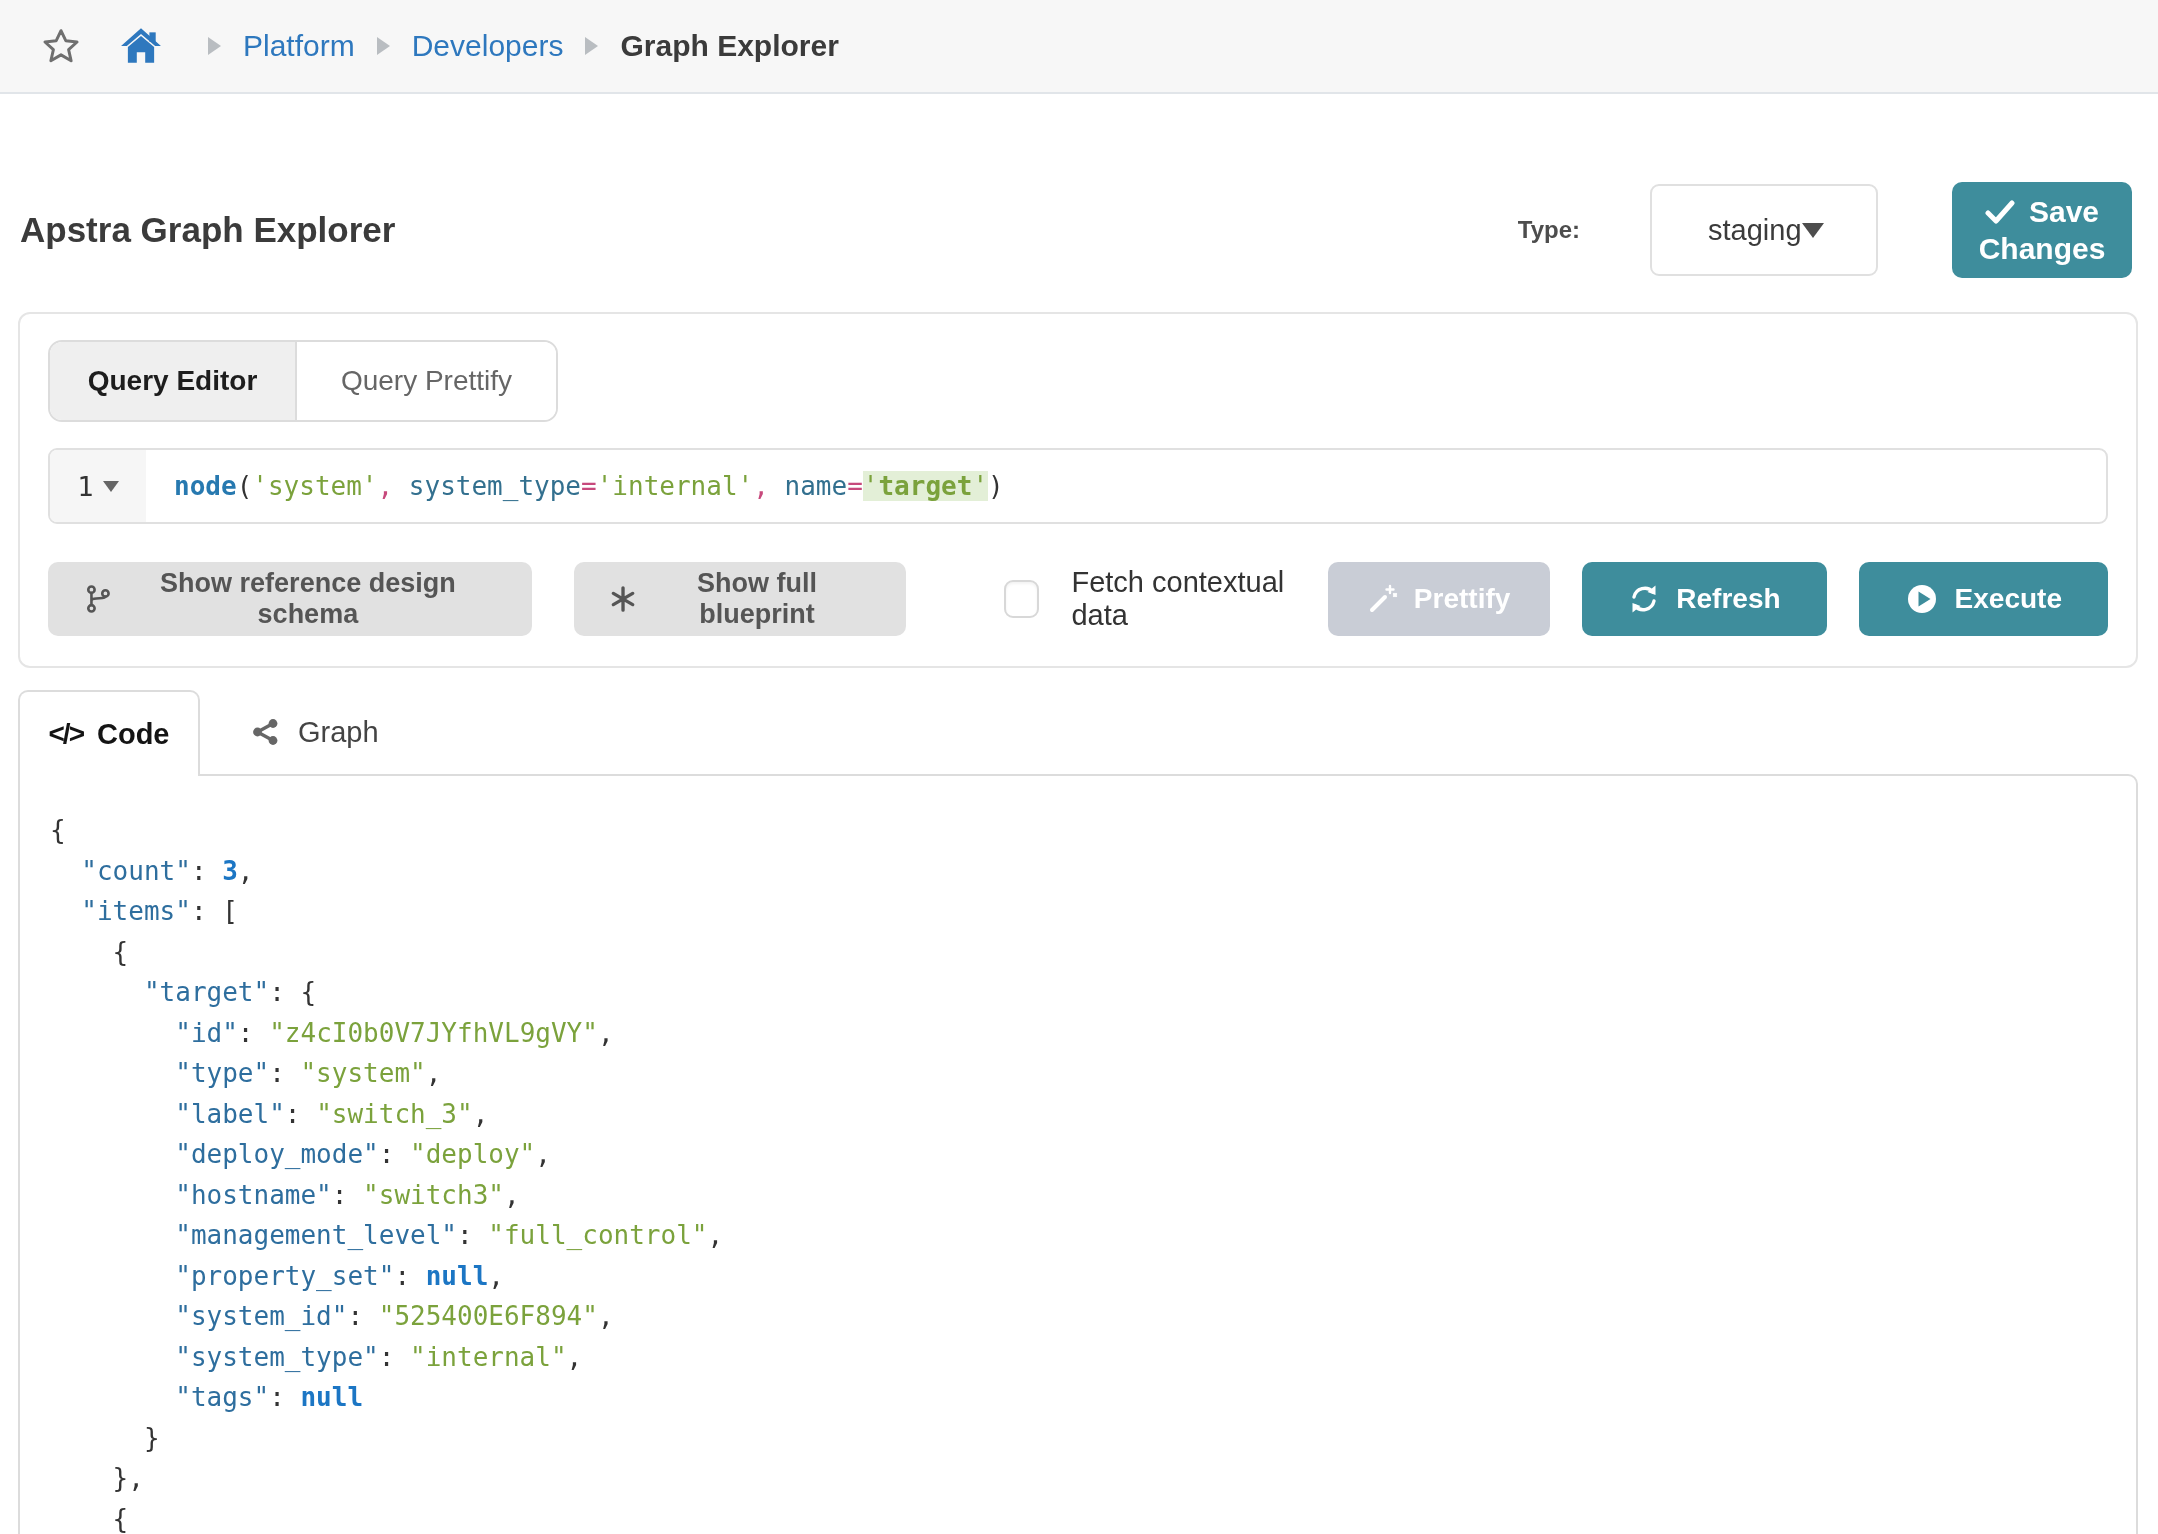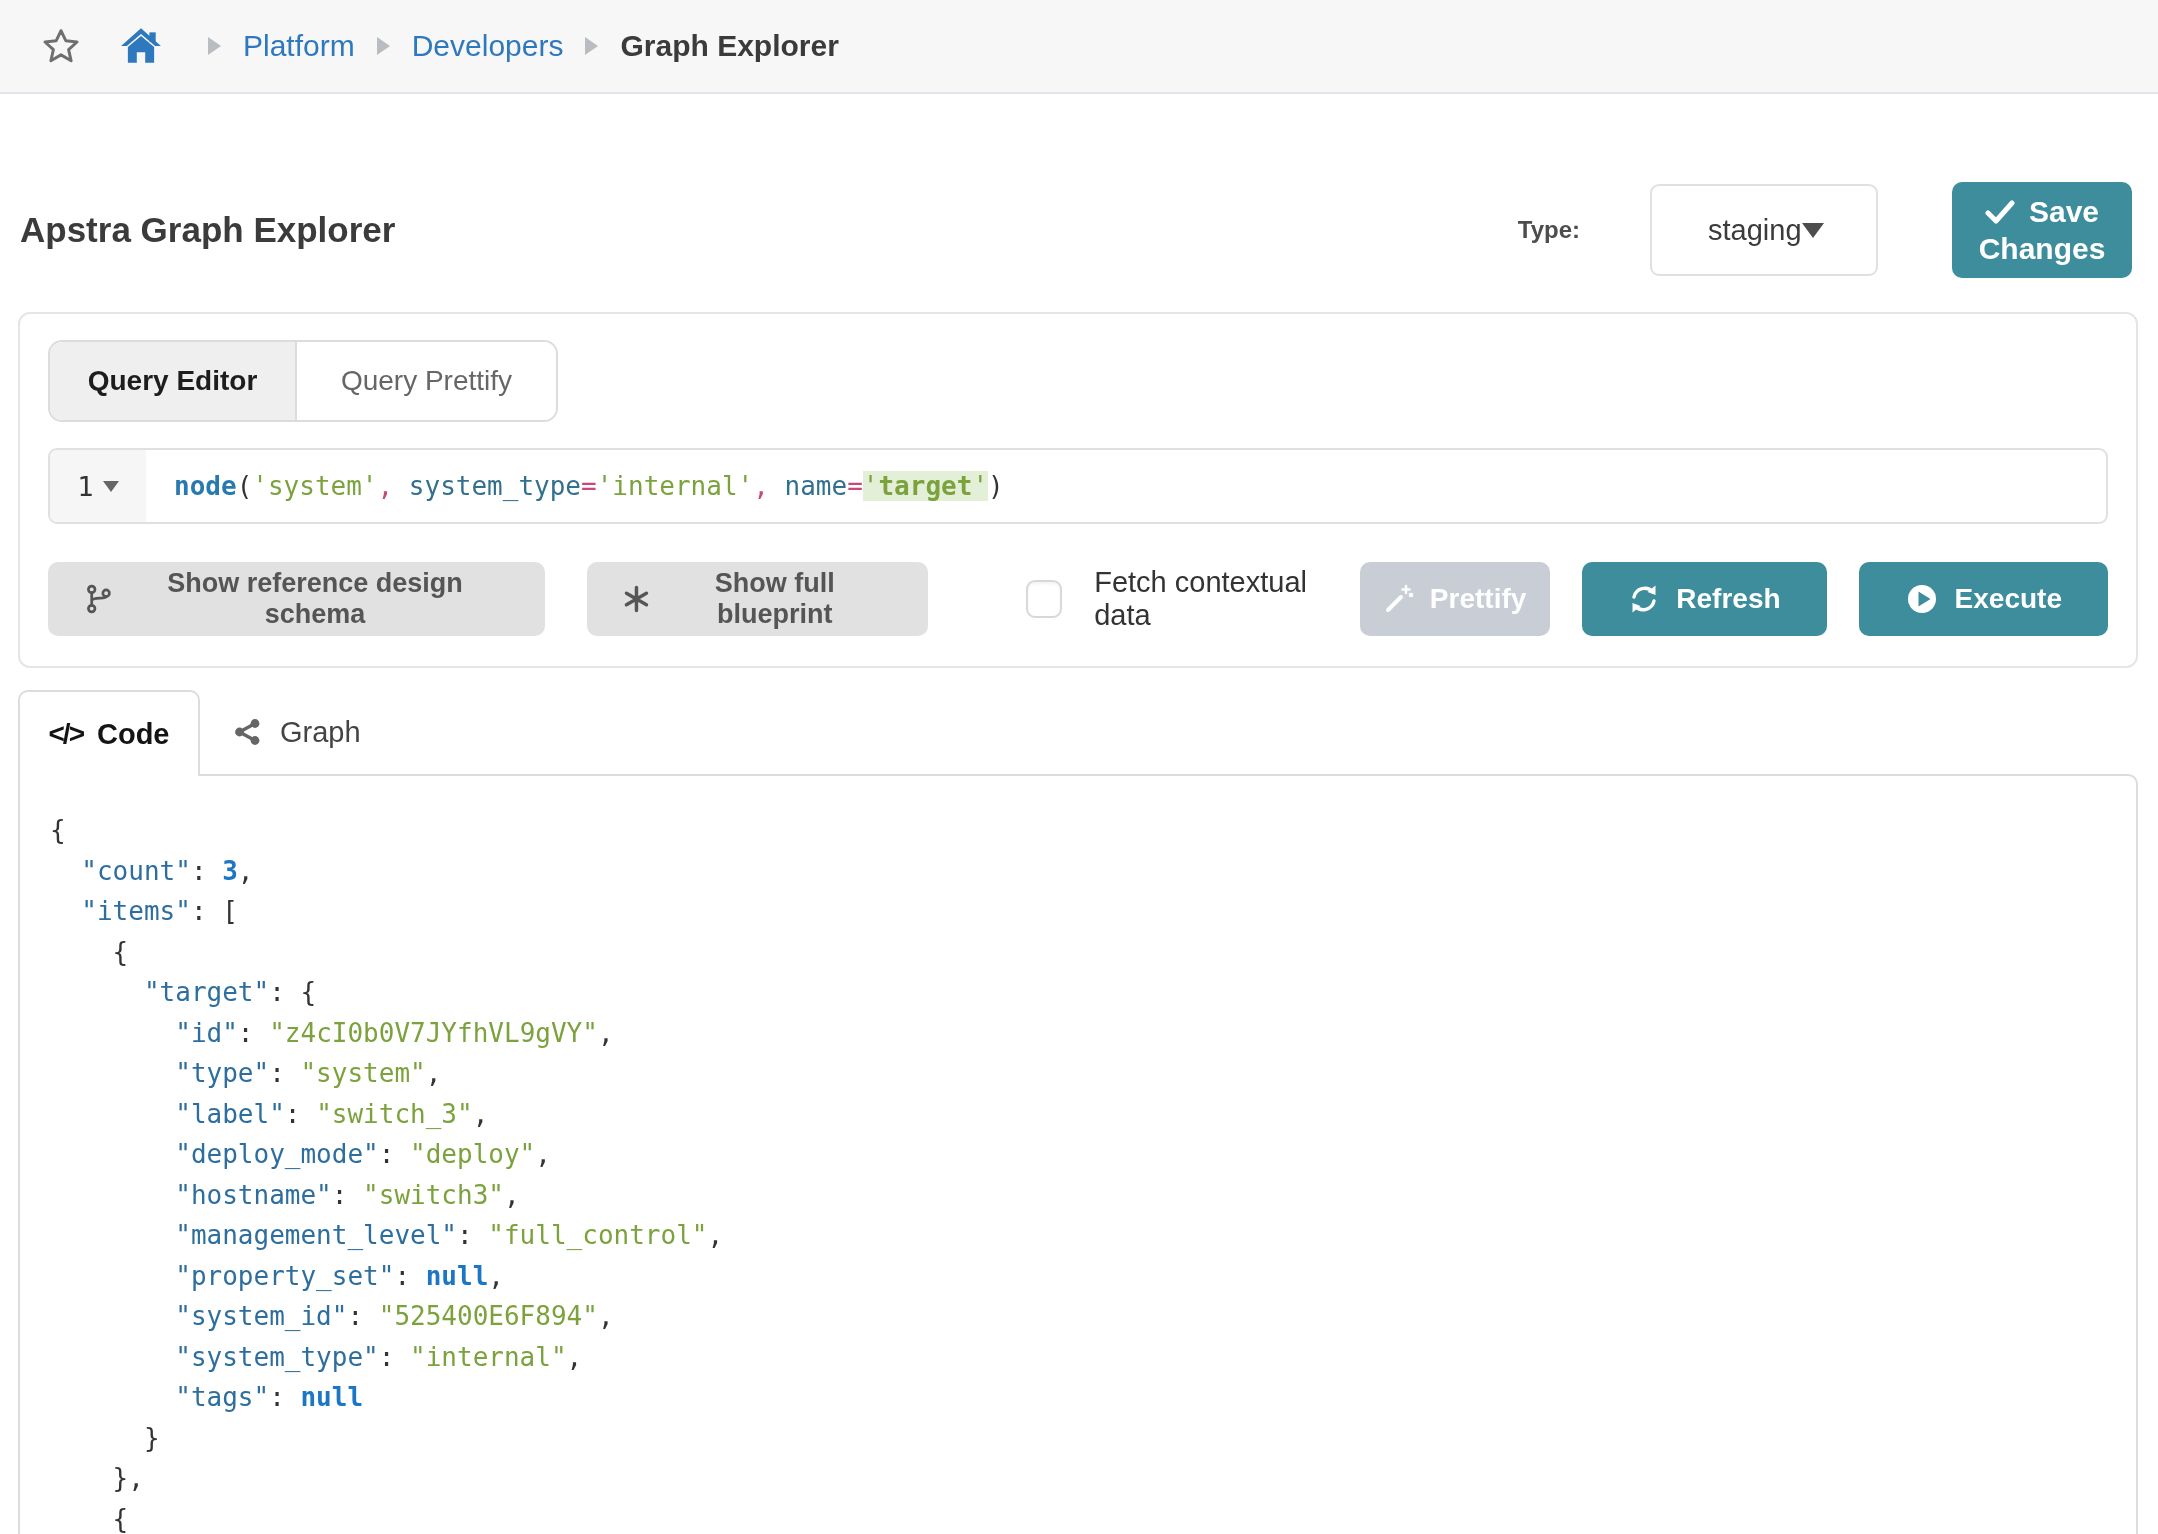--- a/index.html
+++ b/index.html
@@ -53,39 +53,39 @@
   .fold-caret { width: 0; height: 0; border-top: 11px solid #666;
     border-left: 8px solid transparent; border-right: 8px solid transparent; cursor: pointer; }
   .qcode { flex: 1; display: flex; align-items: center; padding-left: 28px;
     font-family: "DejaVu Sans Mono", monospace; font-size: 26px; white-space: pre; }
 
   .qactions { margin-top: 38px; display: flex; align-items: center; }
   .btn { height: 74px; border: none; border-radius: 10px; font-family: inherit;
     font-weight: bold; display: inline-flex; align-items: center; cursor: pointer; }
   .btn-gray { background: #e1e1e1; color: #555; font-size: 27px; padding: 0 36px; gap: 8px; }
   .btn-teal { background: #3e8d9c; color: #fff; font-size: 28px; padding: 0 46px; gap: 16px; }
-  .btn-disabled { background: #c9cdd6; color: #fff; font-size: 28px; padding: 0 24px;
+  .btn-disabled { background: #c9cdd6; color: #fff; font-size: 28px; padding: 0 40px;
     gap: 16px; cursor: default; }
   .check-group { margin-left: 98px; display: flex; align-items: center; gap: 32px; }
   .checkbox { width: 38px; height: 38px; border: 2px solid #d8d8d8; border-radius: 9px;
     background: #fff; box-shadow: inset 0 2px 3px rgba(0,0,0,.05); cursor: pointer; }
   .check-label { font-size: 29px; color: #333; cursor: pointer; }
   .btn-prettify { margin-left: auto; }
   .btn-refresh { margin-left: 32px; }
   .btn-execute { margin-left: 32px; }
 
   
   .out { margin: 22px 20px 0 18px; }
   .otabs { display: flex; align-items: stretch; height: 84px; }
   .otab-active { width: 182px; background: #fff; border: 2px solid #dcdcdc;
     border-bottom: none; border-radius: 10px 10px 0 0; display: flex; align-items: center;
     justify-content: center; gap: 14px; font-size: 29px; font-weight: bold; color: #141414;
     position: relative; z-index: 2; margin-bottom: -2px; cursor: pointer; }
   .code-glyph { font-weight: bold; font-size: 28px; letter-spacing: -2px; color: #141414; }
-  .otab-inactive { display: flex; align-items: center; gap: 18px; padding-left: 32px;
+  .otab-inactive { display: flex; align-items: center; gap: 18px; padding-left: 50px;
     font-size: 29px; color: #444; cursor: pointer; }
   .opanel { border: 2px solid #dcdcdc; border-radius: 0 10px 10px 10px; background: #fff;
     padding: 34px 30px 60px 30px; min-height: 820px; }
   .json { font-family: "DejaVu Sans Mono", monospace; font-size: 26px; line-height: 40.5px;
     white-space: pre; }
 
   
   .tk-kw  { color: #2779b0; font-weight: bold; }
   .tk-var { color: #33708f; }
   .tk-op  { color: #c7497c; }

